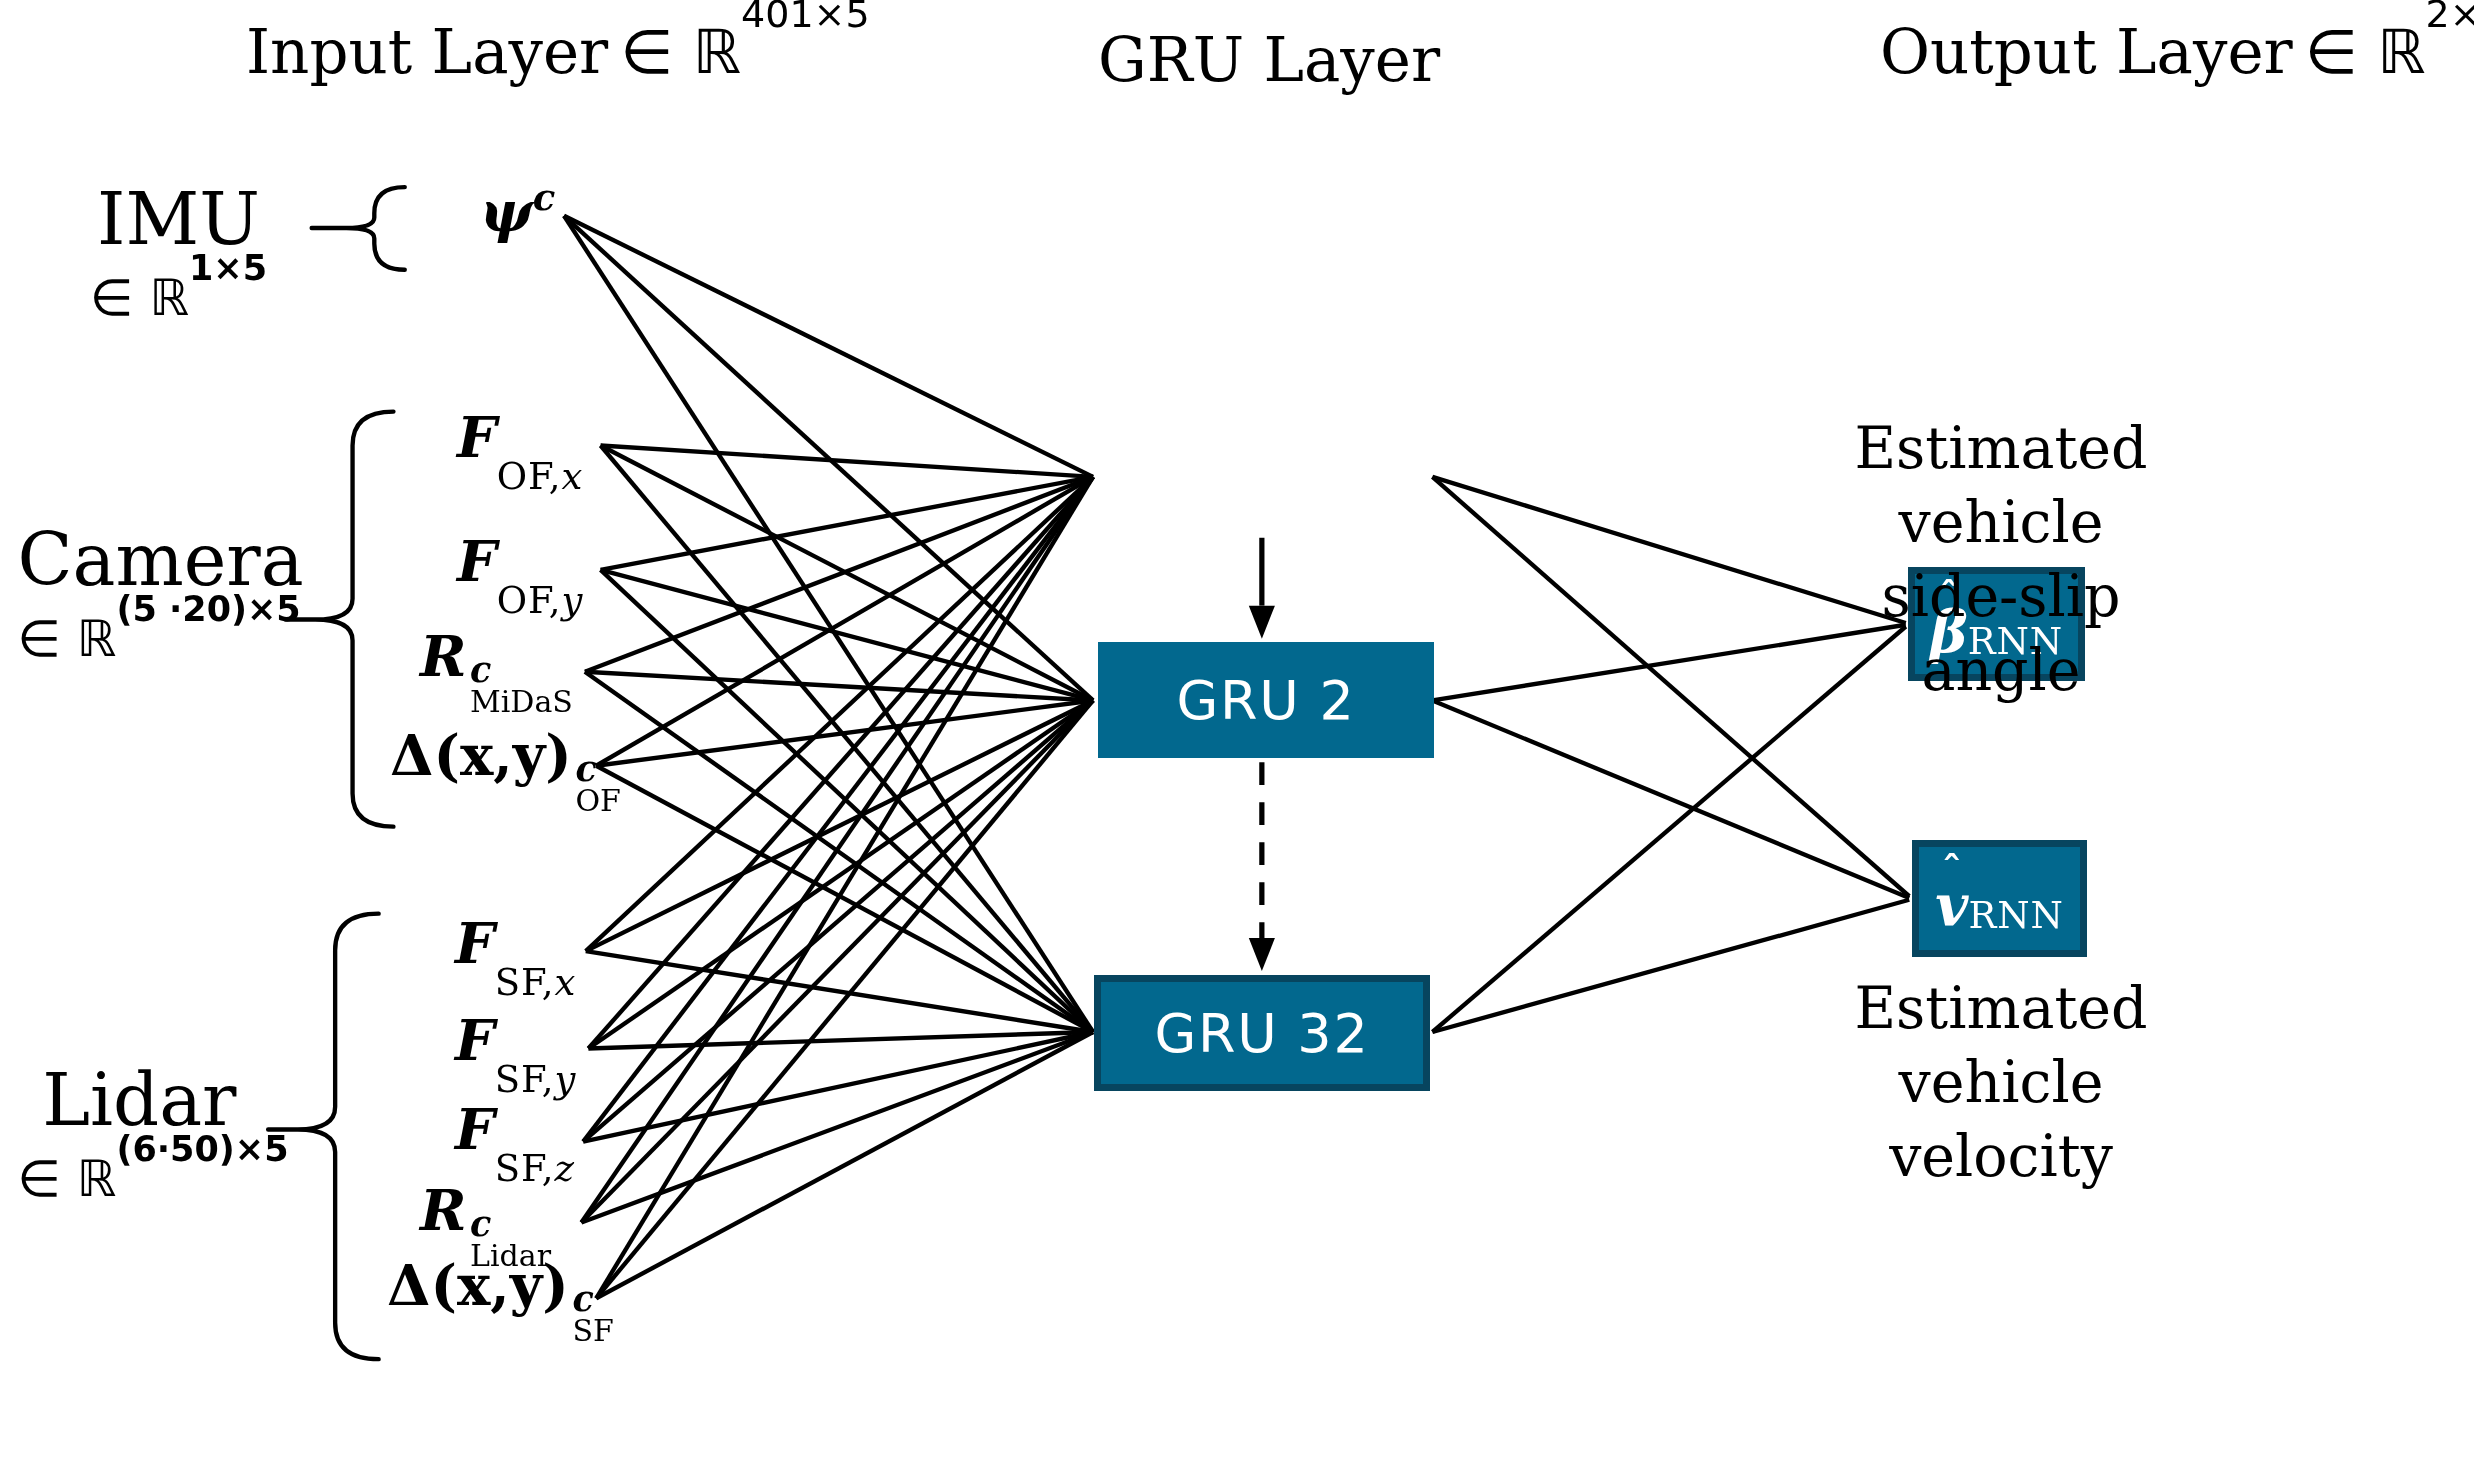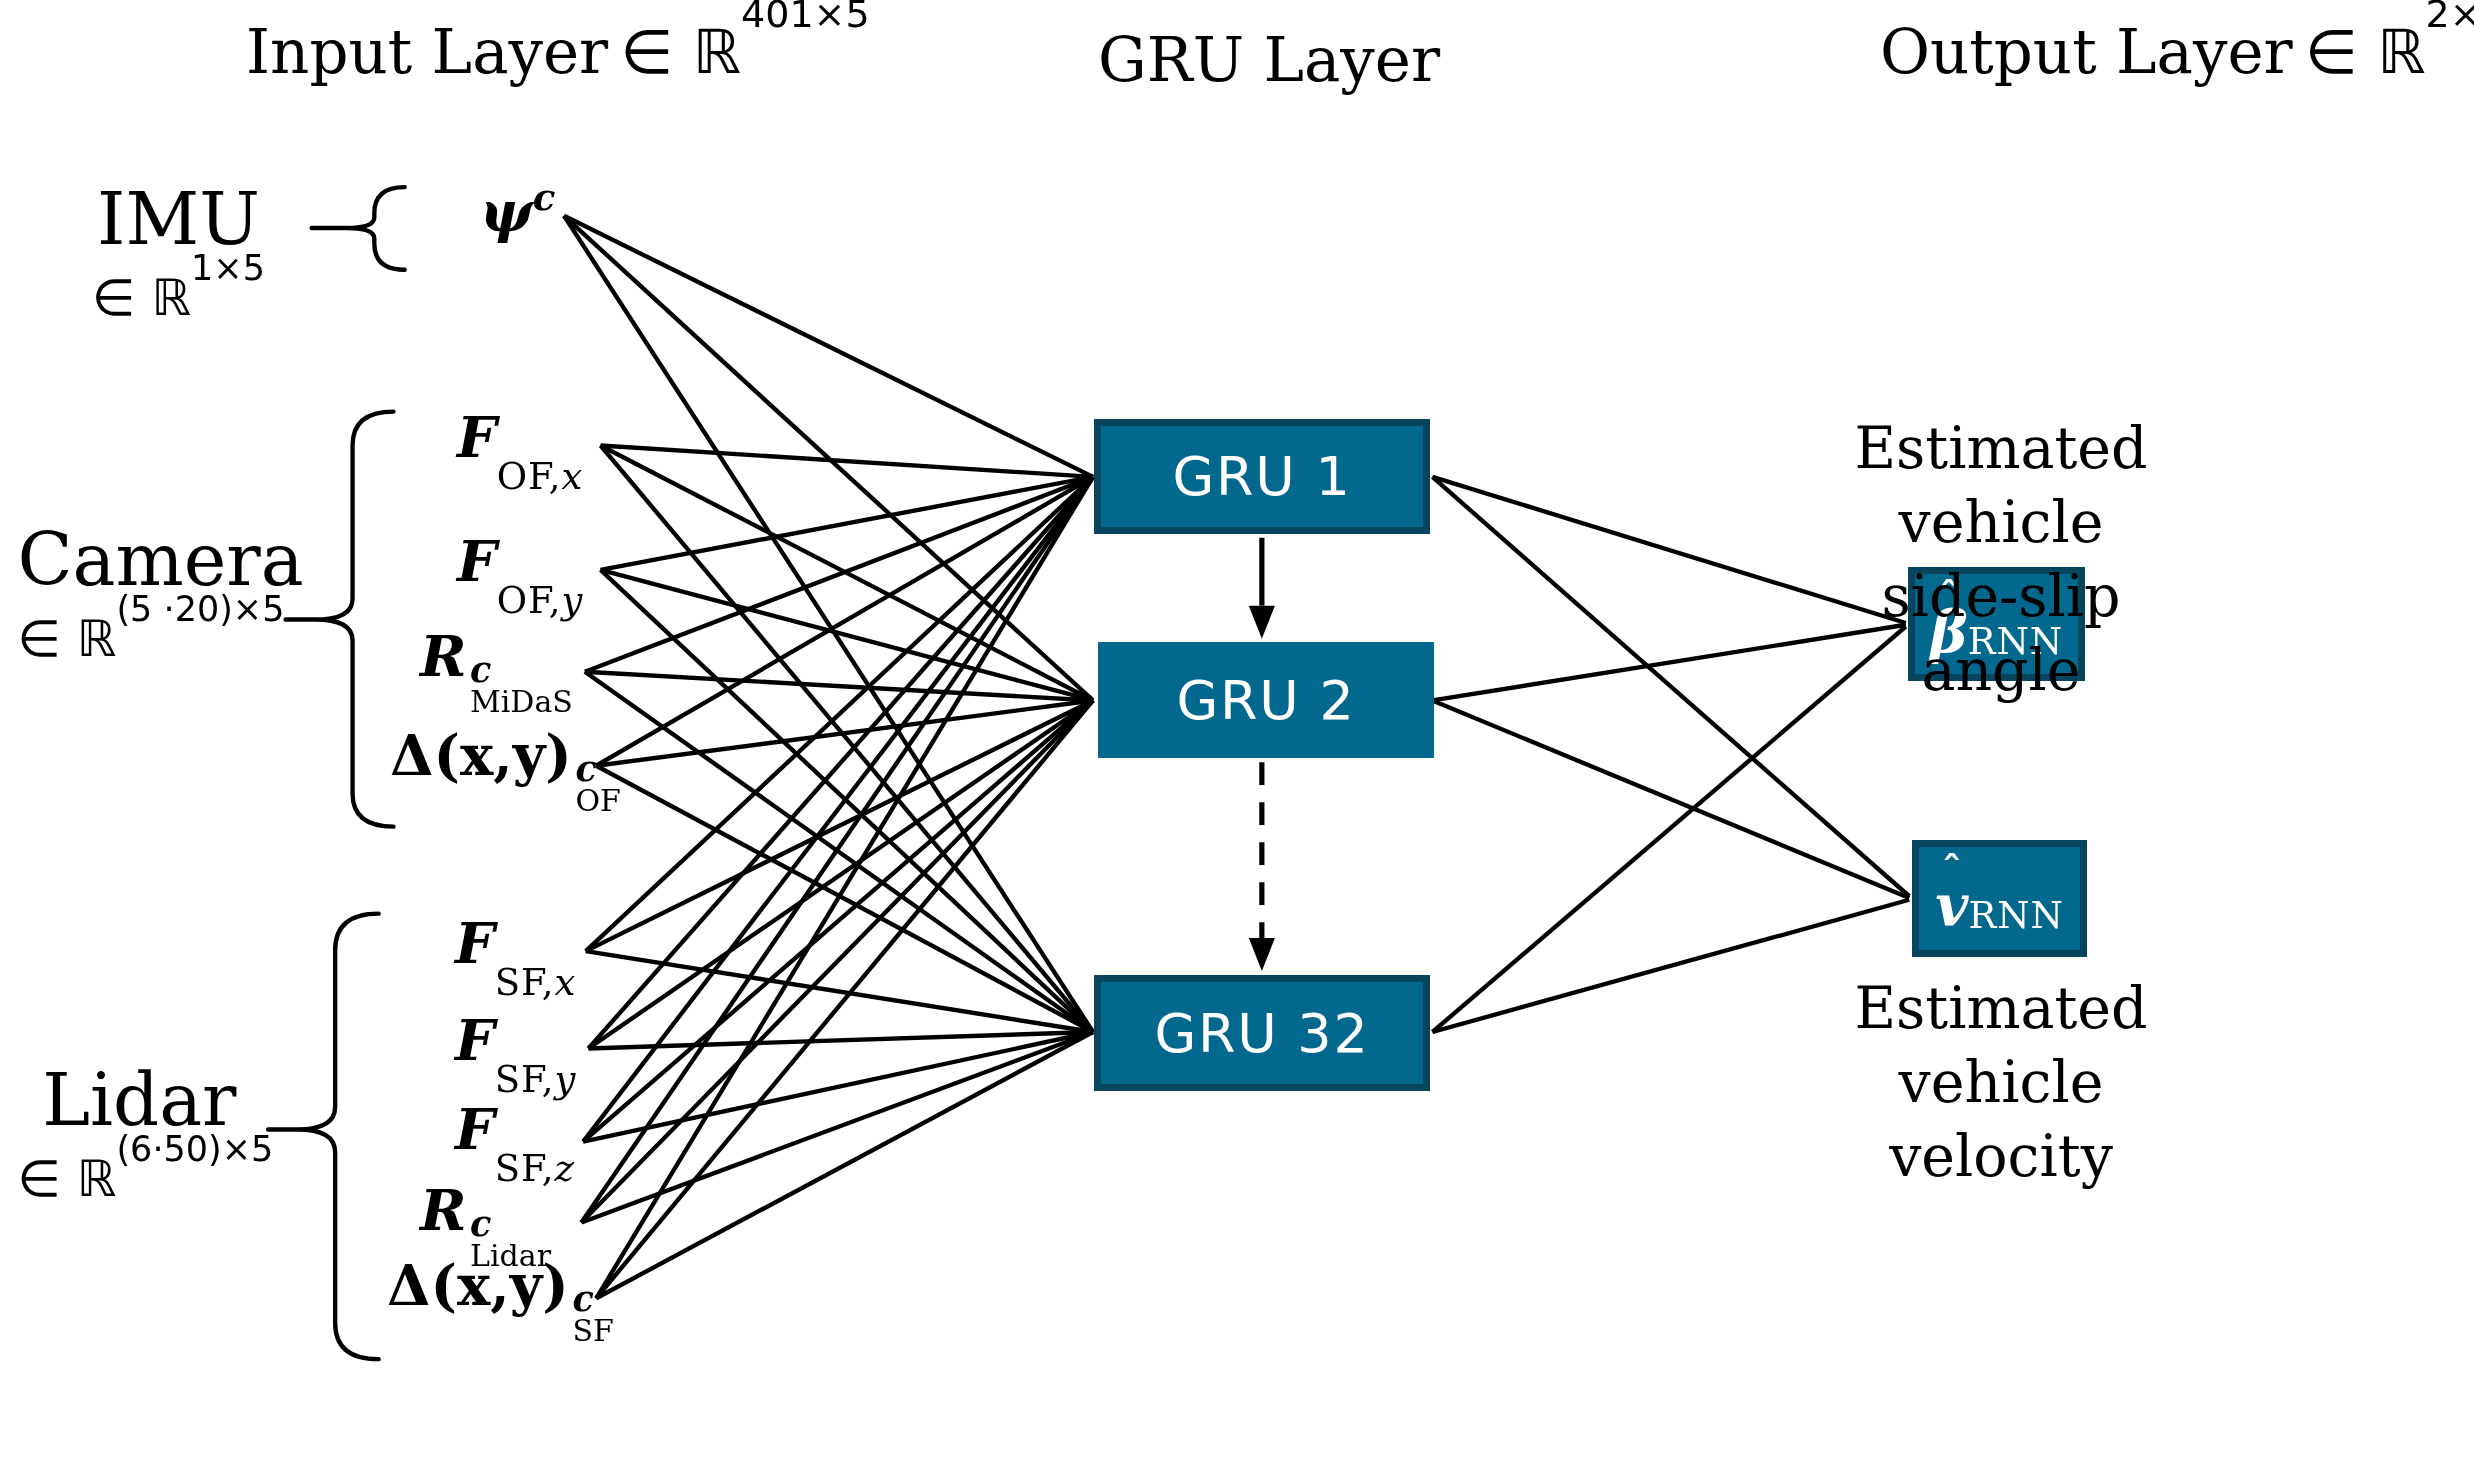--- a/index.html
+++ b/index.html
@@ -22,21 +22,21 @@
     color:#000;
   }
   .setsym{font-family:"DejaVu Sans","Liberation Sans",sans-serif;}
   .tsup{font-size:38px;position:relative;top:-24px;font-family:"DejaVu Sans","Liberation Sans",sans-serif;}
   .tset{margin-left:12px;}
 
   
   .group{position:absolute;text-align:center;line-height:1.25;}
   .gname{font-size:72px;}
   .gset{font-size:50px;white-space:nowrap;}
-  .gsup{font-size:35px;position:relative;top:-17.4px;font-family:"DejaVu Sans","Liberation Sans",sans-serif;}
+  .gsup{font-size:35px;position:relative;top:-17.4px;font-family:"DejaVu Sans","Liberation Sans",sans-serif;font-weight:bold;}
 
   
   .mlabel{position:absolute;white-space:nowrap;line-height:1;}
   .mbase{font-size:56px;font-weight:bold;font-style:italic;}
   .mbase.upright{font-style:normal;}
   .msub{font-size:37px;position:relative;top:32px;letter-spacing:0.9px;}
   .mit{font-style:italic;}
   .msup{font-size:37px;font-weight:bold;font-style:italic;position:relative;top:-21px;}
   .mstack{display:inline-flex;flex-direction:column;align-items:flex-start;line-height:1.0;vertical-align:middle;transform:translateY(12px);margin-left:3.5px;}
   .mstack-sup{font-size:35px;font-weight:bold;font-style:italic;}
@@ -195,23 +195,20 @@
         <span class="mstack-sub">Lidar</span>
       </span>
   </div>
   <div class="mlabel" style="left:387px;top:1257px">
     <span class="mbase upright">Δ(x,y)</span><span class="mstack">
         <span class="mstack-sup">c</span>
         <span class="mstack-sub">SF</span>
       </span>
   </div>
 
-  <div class="grubox bordered" style="left:1094px;top:419px;width:336px;height:115px">
-    <span>GRU 1</span>
-  </div>
   <div class="grubox" style="left:1098px;top:642px;width:336px;height:116px">
     <span>GRU 2</span>
   </div>
   <div class="grubox bordered" style="left:1094px;top:975px;width:336px;height:116px">
     <span>GRU 32</span>
   </div>
 
   <div class="outbox" style="left:1908px;top:567px;width:177px;height:114px">
     <span class="hatcol">
         <span class="ohat">ˆ</span>

